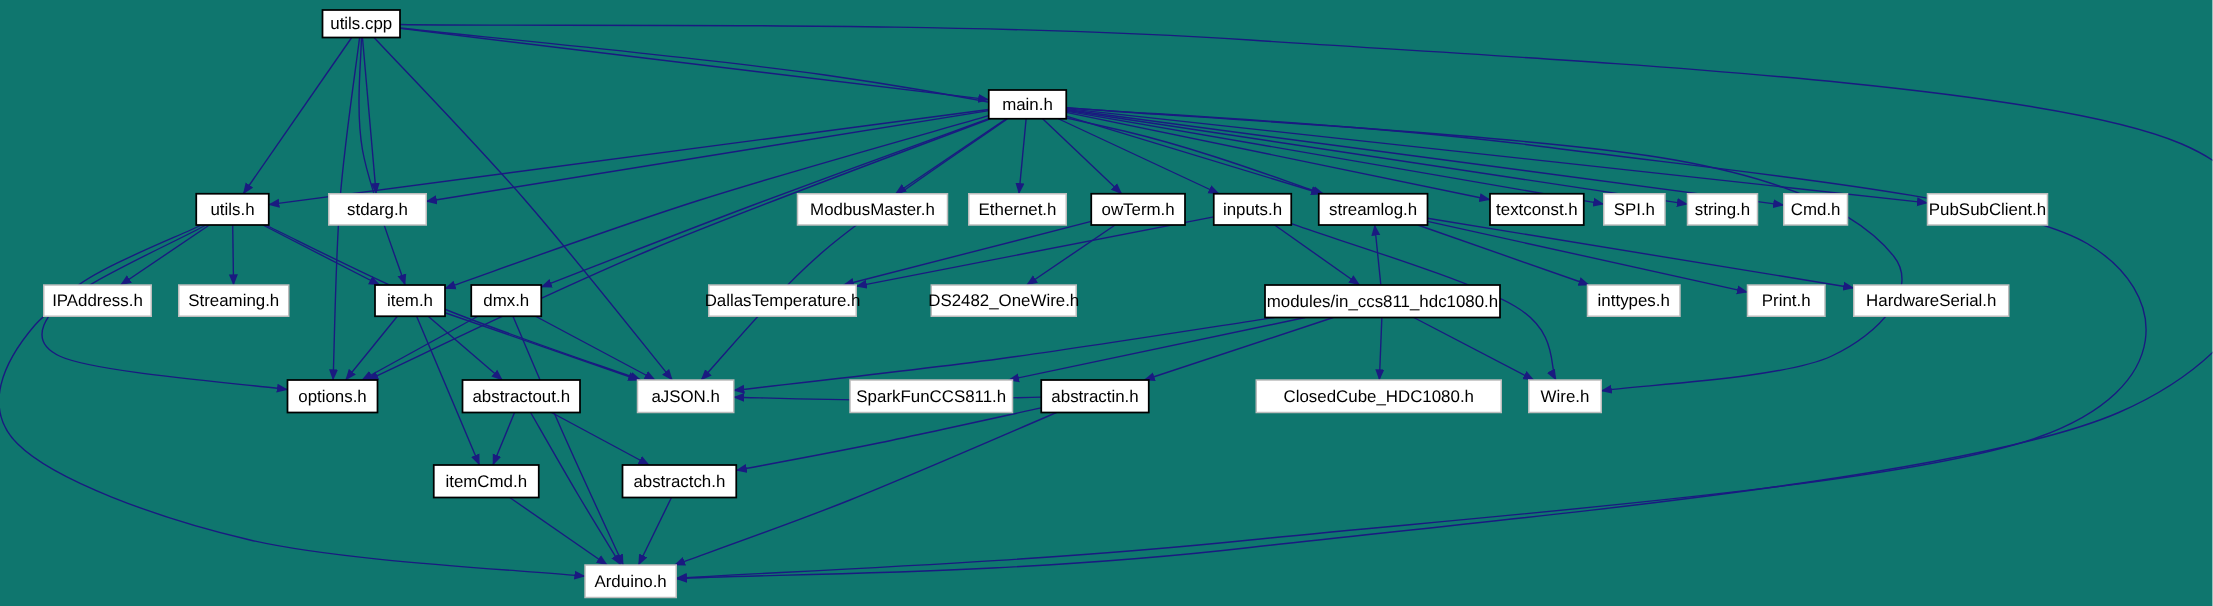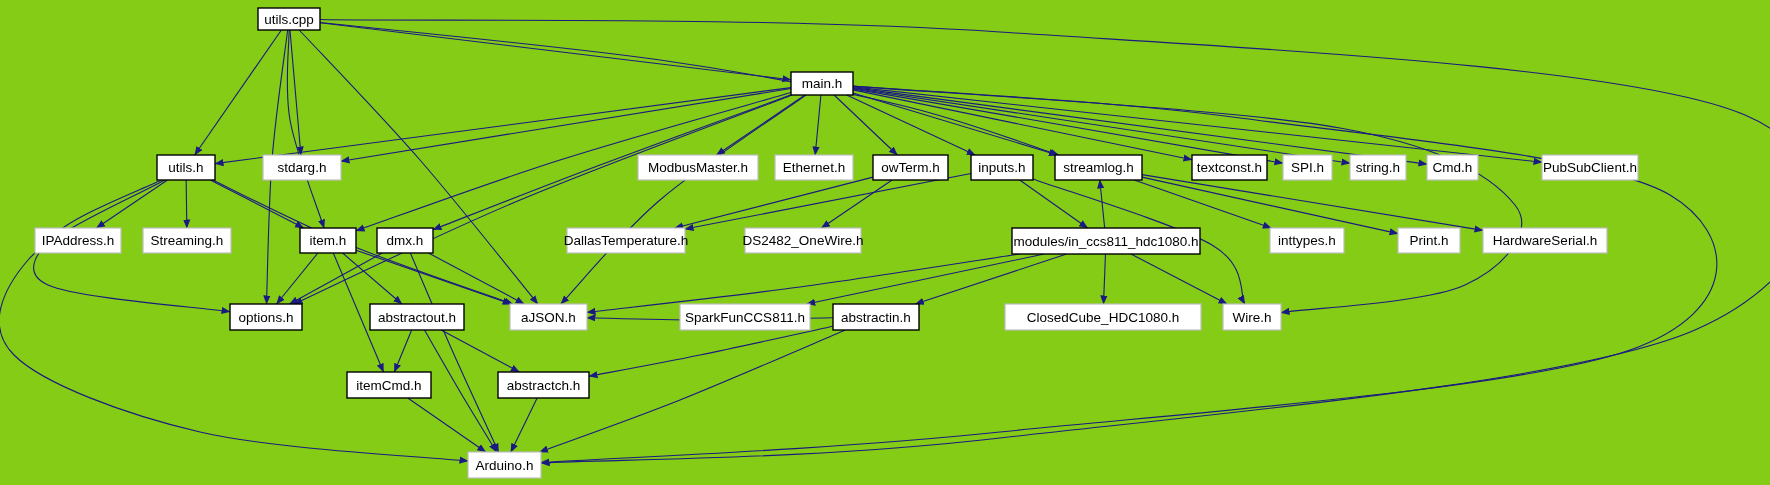--- a/index.html
+++ b/index.html
@@ -1,16 +1,16 @@
 <!DOCTYPE html>
 <html><head>
 <meta charset="utf-8">
 <style>
   html,body{margin:0;padding:0;background:#ffffff;}
-  #stage{position:relative;width:1770px;height:485px;background:#84cc16;overflow:hidden;}
+  #stage{position:relative;width:1770px;height:485px;background:#0f766e;overflow:hidden;}
   svg{display:block;}
   .node-rect{fill:#ffffff;}
   .node-label{font-family:"Liberation Sans","DejaVu Sans",sans-serif;font-size:13.5px;fill:#000000;}
   .edge-path{fill:none;stroke-width:1.1px;}
 </style>
 </head>
 <body>
 
 <div id="stage">
   <svg id="graph" width="1770" height="485" viewBox="0 0 1770 485">

